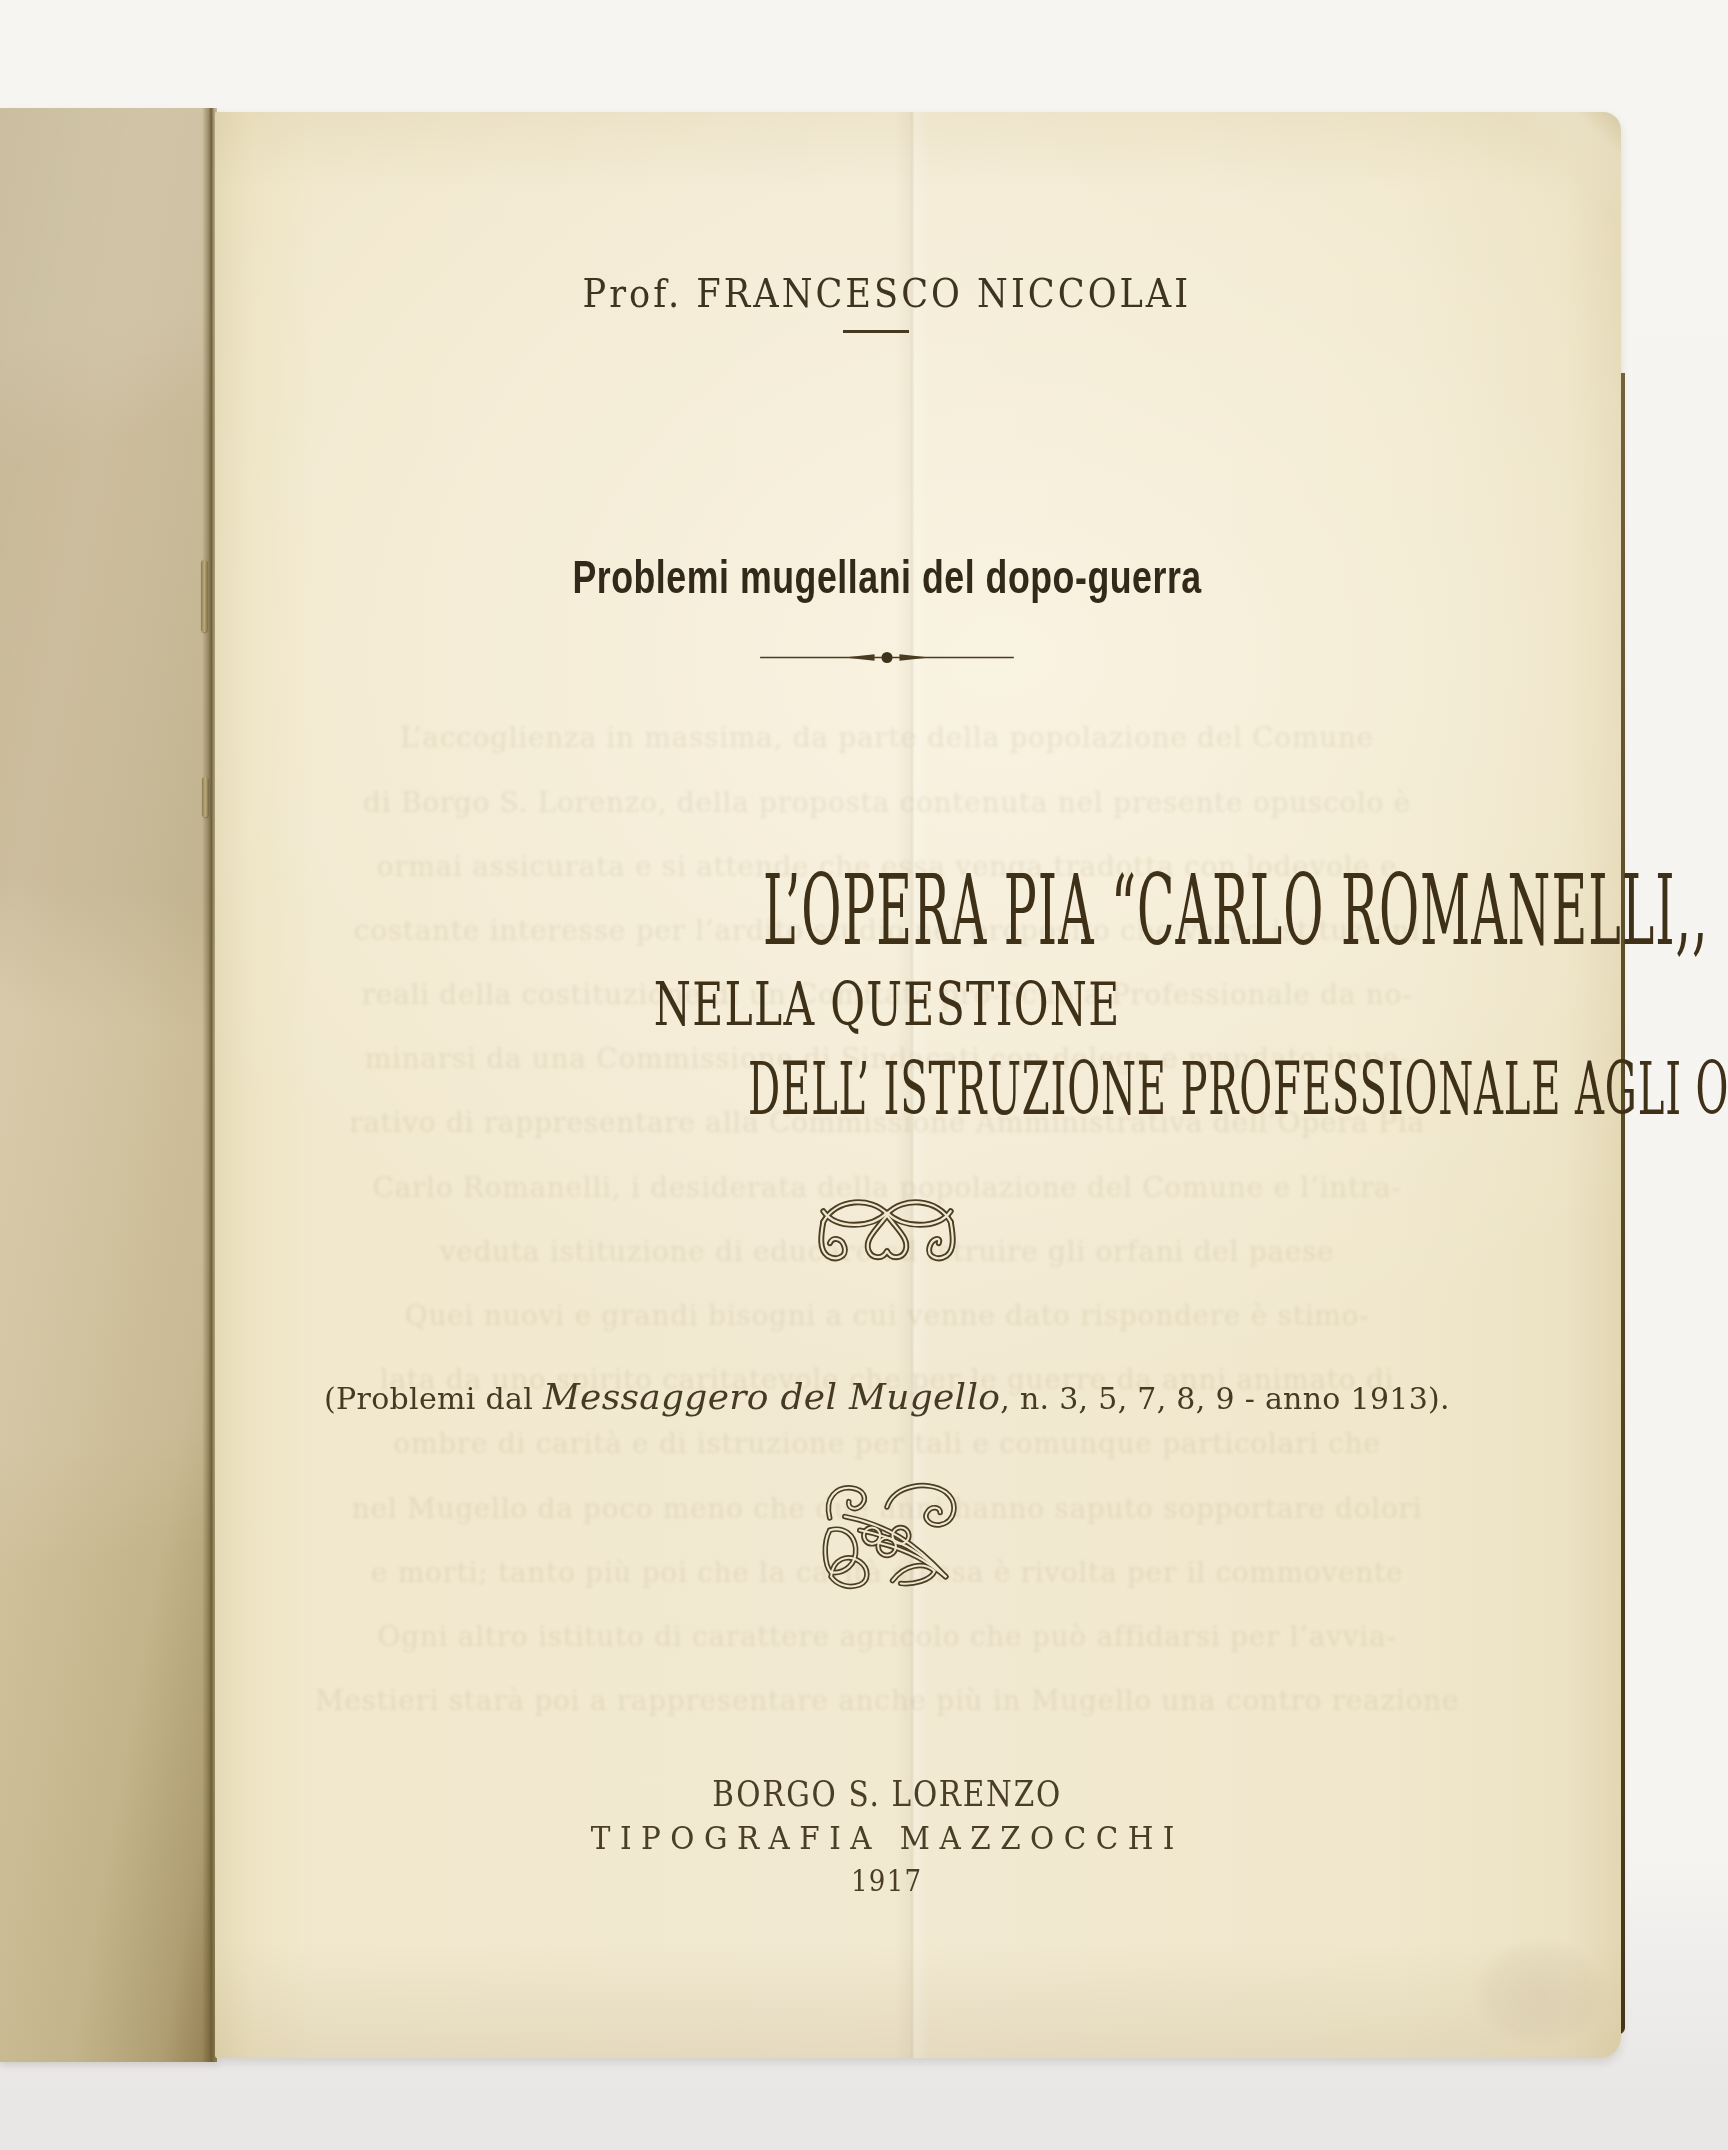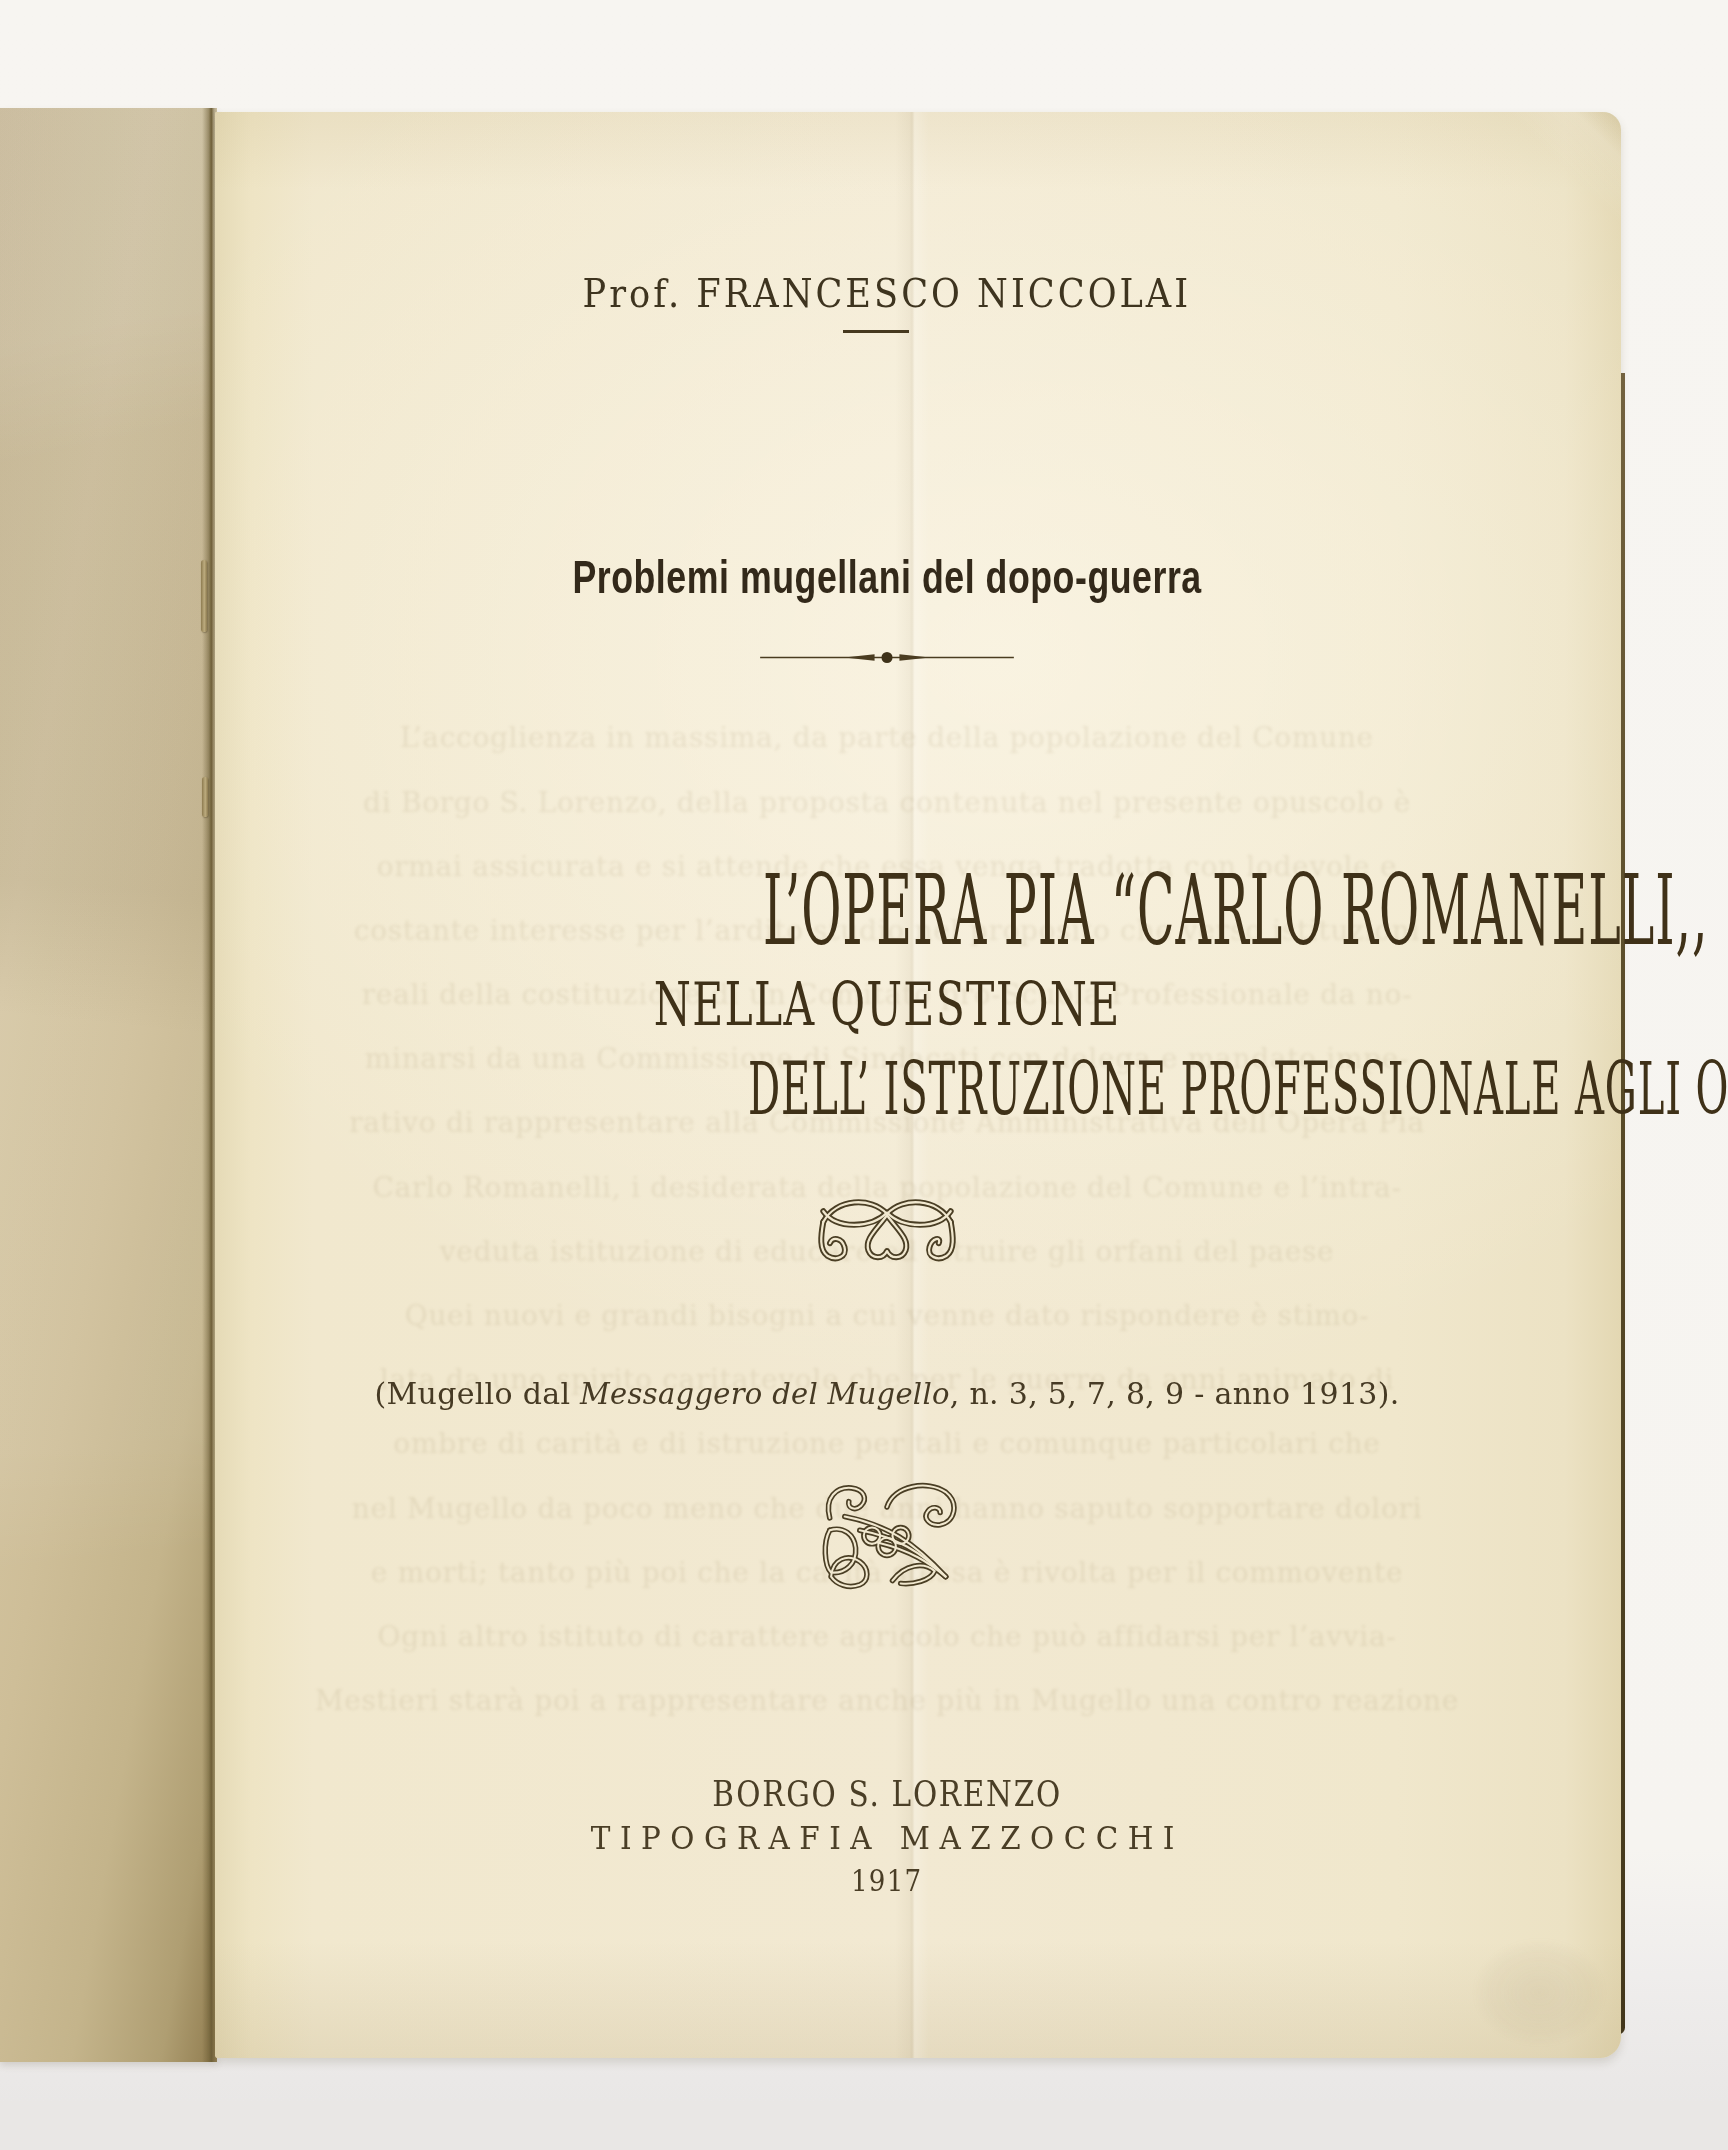--- a/index.html
+++ b/index.html
@@ -78,21 +78,21 @@
   .main-title-1 .condense{transform:scaleX(.50);letter-spacing:.02em;}
   .main-title-2{top:970px;font-size:59px;color:#3f3118;}
   .main-title-2 .condense{transform:scaleX(.72);letter-spacing:.03em;}
   .main-title-3{top:1046px;font-size:73px;color:#3f3118;}
   .main-title-3 .condense{transform:scaleX(.55);letter-spacing:.02em;}
 
   .ornament-upper{top:1191px;}
   .ornament-lower{top:1477px;}
 
   .source-note{top:1376px;font-size:30px;color:#463a24;letter-spacing:0.3px;}
-  .source-note .periodical{font-style:italic;font-size:29px;}
+  .source-note .periodical{font-style:italic;font-size:36px;}
 
   .imprint-city{top:1773px;font-size:36px;color:#4a3e26;}
   .imprint-city .condense{transform:scaleX(.82);letter-spacing:2.1px;}
   .imprint-printer{top:1819px;font-size:32px;color:#4a3e26;}
   .imprint-printer .condense{transform:scaleX(.92);letter-spacing:10.3px;}
   .imprint-year{top:1864px;font-size:29px;color:#4a3e26;}
   .imprint-year .condense{transform:scaleX(.9);letter-spacing:1.4px;}
 
   
   .ghost-layer{position:absolute;left:290px;top:0;width:1194px;height:100%;z-index:1;text-align:center;}
@@ -186,21 +186,21 @@
           <path d="M14,46 C34,10 86,8 110,34 C134,8 186,10 206,46"></path>
           <path d="M14,30 C34,58 86,56 110,32 C134,56 186,58 206,30"></path>
           <path d="M14,46 C10,68 8,88 20,97 C34,106 50,98 46,84 C42,70 28,68 24,78"></path>
           <path d="M206,46 C210,68 212,88 200,97 C186,106 170,98 174,84 C178,70 192,68 188,78"></path>
           <path d="M110,36 C94,58 76,72 82,89 C87,102 104,103 110,90 C116,103 133,102 138,89 C144,72 126,58 110,36 Z"></path>
         </g>
       </svg>
     </div>
 
     <div class="abs source-note">
-      <span>(Mugello dal </span><span class="periodical">Messaggero del Mugello</span><span>, n. 3, 5, 7, 8, 9 - anno 1913).</span>
+      <span>(Problemi dal </span><span class="periodical">Messaggero del Mugello</span><span>, n. 3, 5, 7, 8, 9 - anno 1913).</span>
     </div>
 
     <div class="abs ornament-lower">
       <svg width="150" height="116" viewBox="0 0 220 170" fill="none" stroke-linecap="round" stroke-linejoin="round">
         <g stroke="#4a3e24" stroke-width="8">
           <path d="M26,60 C18,30 36,14 58,16 C76,18 82,32 72,42 C64,50 52,46 54,36"></path>
           <path d="M110,44 C120,12 170,4 196,22 C216,38 210,66 188,70 C172,72 162,60 170,50 C176,42 188,44 188,52"></path>
           <path d="M196,146 C150,96 110,70 48,58"></path>
           <path d="M196,146 C160,110 124,88 70,78"></path>
           <path d="M196,146 C172,126 146,108 96,96"></path>

